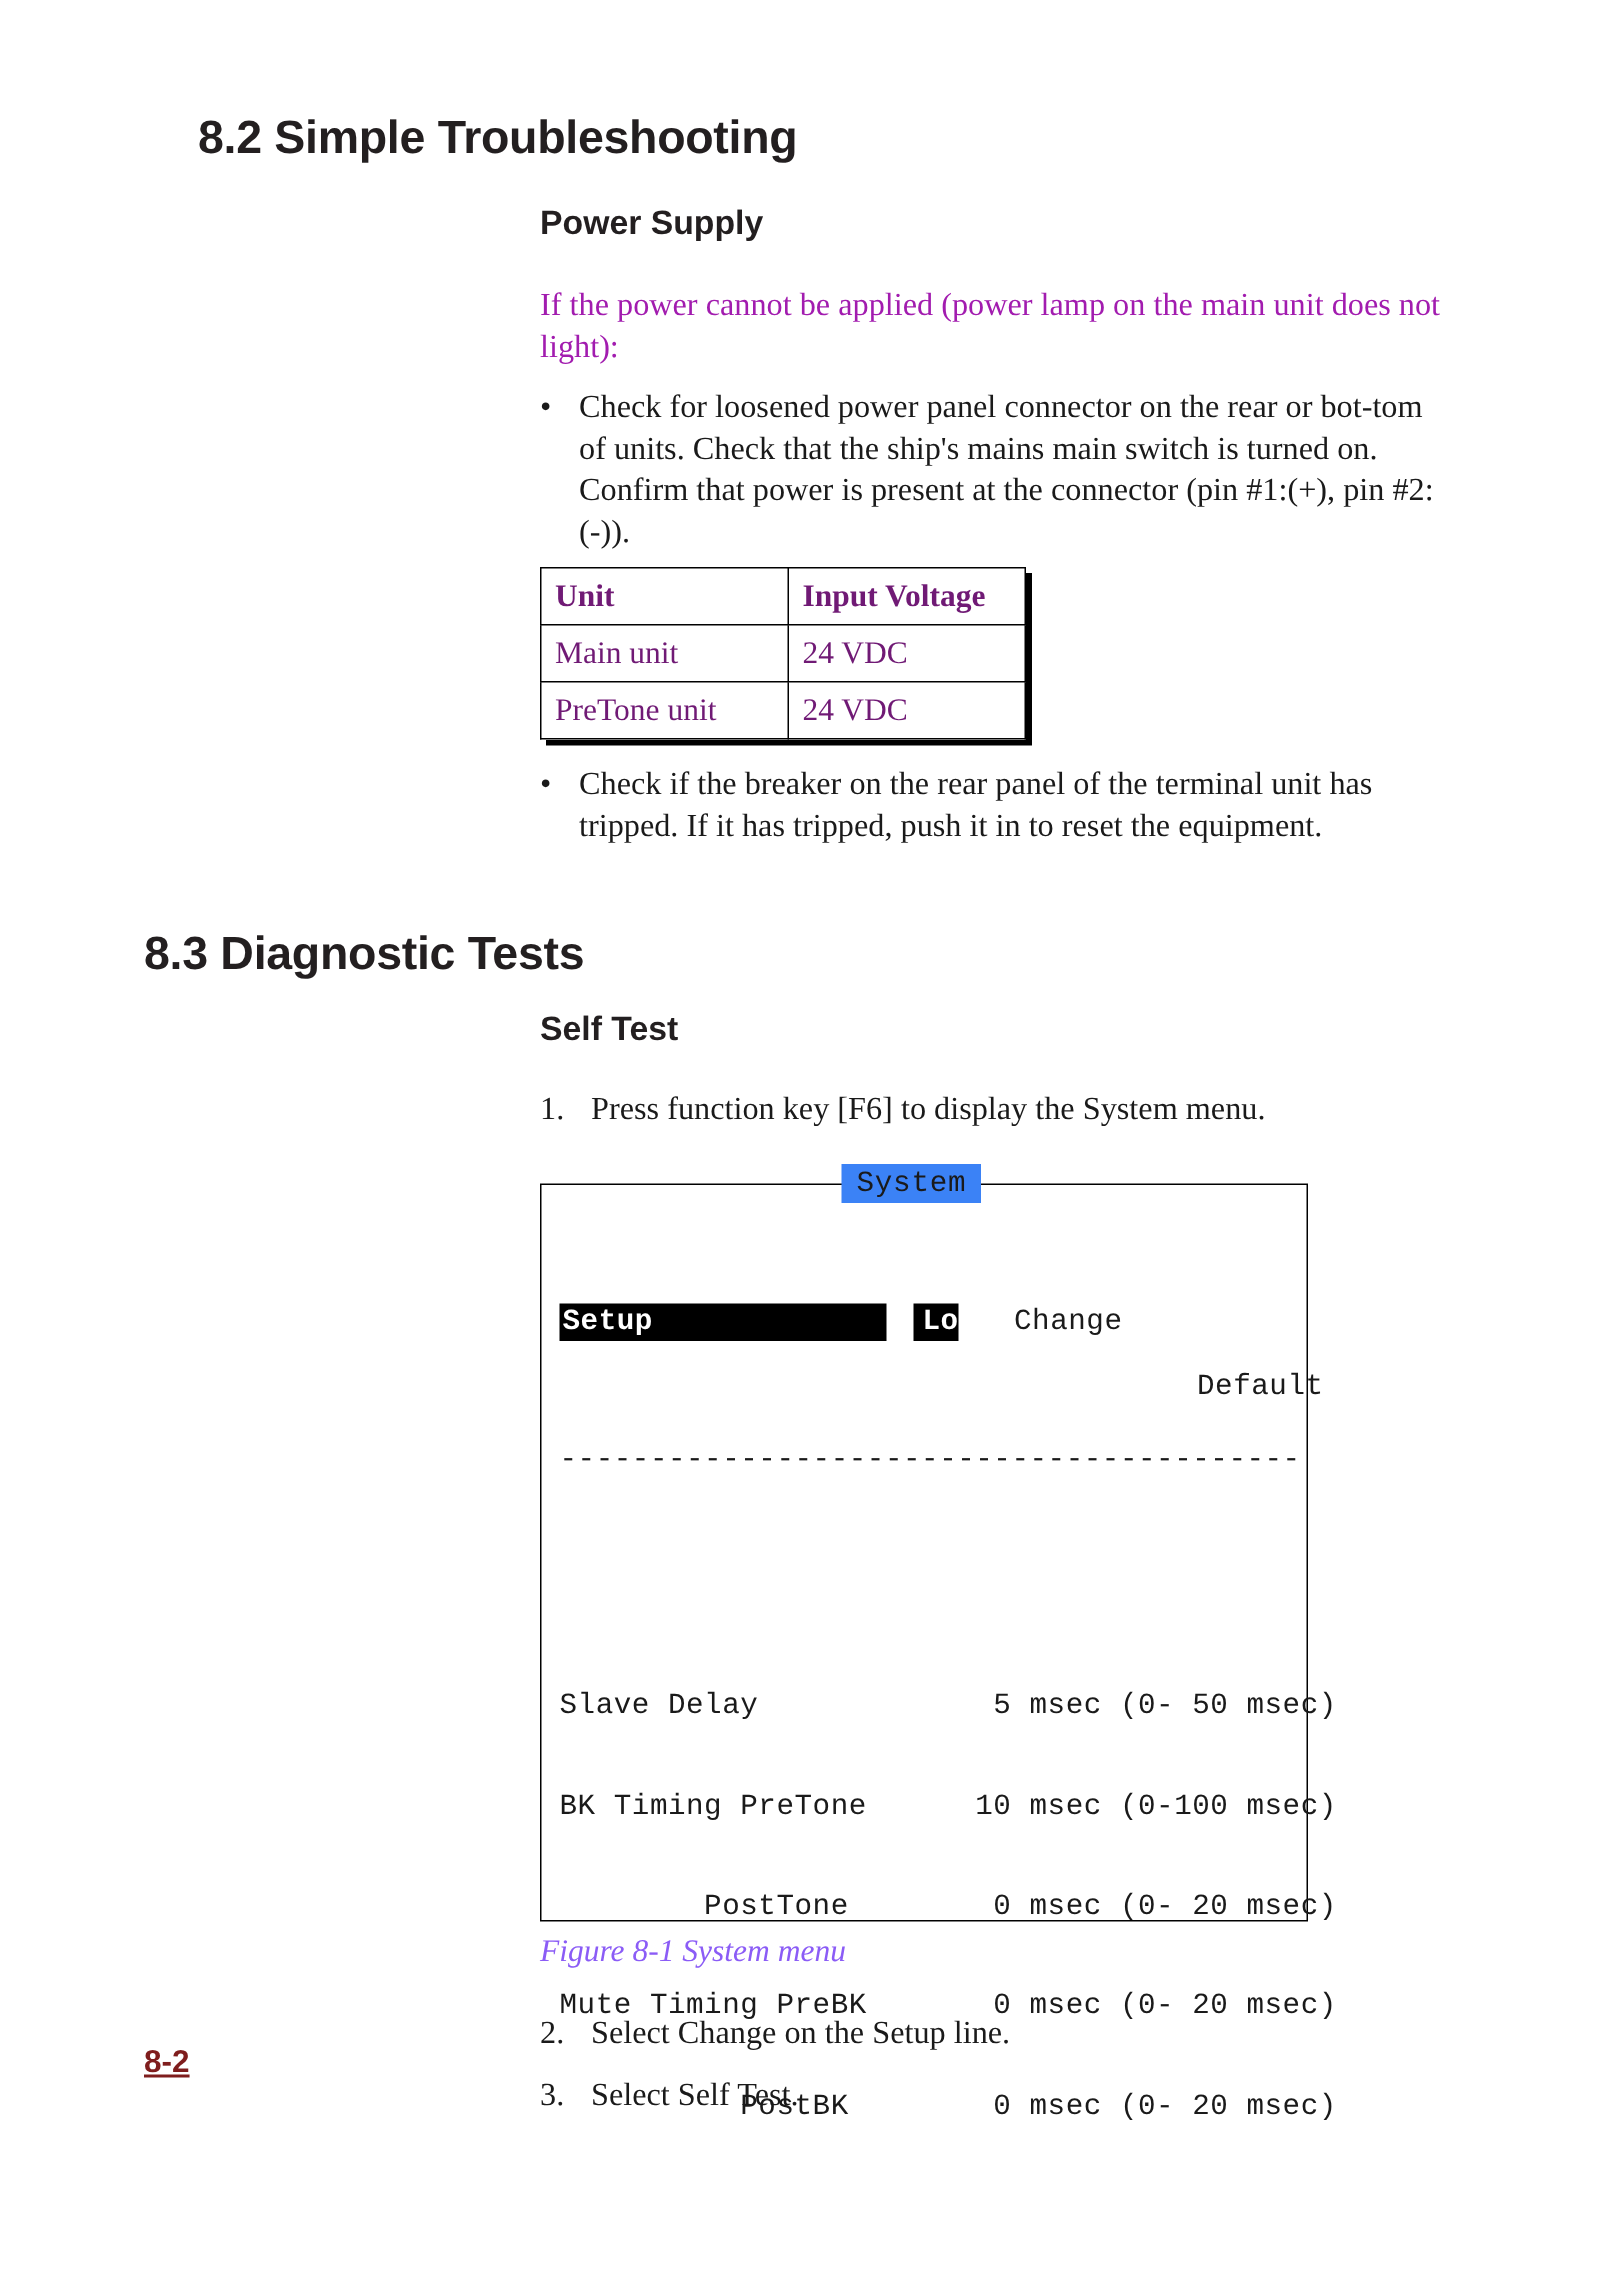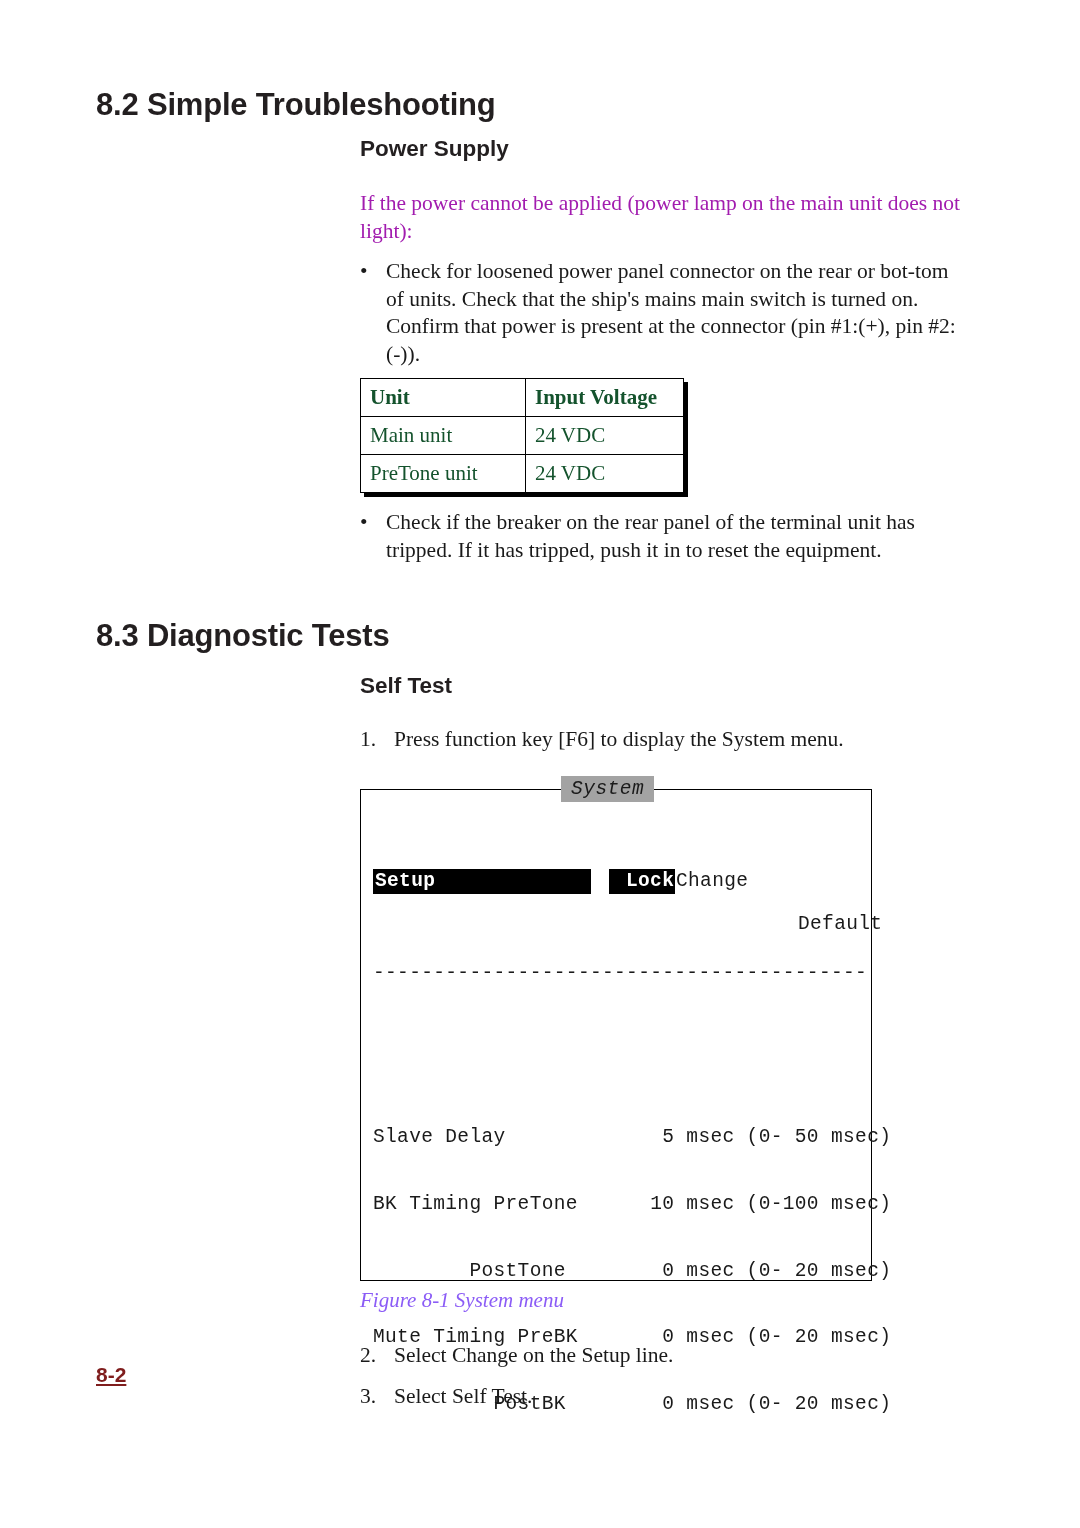--- a/index.html
+++ b/index.html
@@ -85,21 +85,21 @@
   
   .tbl-wrap {
     position: absolute;
     left: 360px;
     top: 378px;
   }
   table.spec {
     border-collapse: collapse;
     font-family: "Liberation Serif", serif;
     font-size: 21px;
-    color: #14532d;
+    color: #701a75;
     
     box-shadow: 4px 4px 0 0 #000000;
   }
   table.spec td, table.spec th {
     border: 1.6px solid #000000;
     padding: 5px 9px 6px 9px;
     text-align: left;
     font-weight: normal;
     vertical-align: middle;
     height: 26px;
@@ -121,28 +121,27 @@
     box-sizing: border-box;
     background: #ffffff;
   }
   
   .fig-legend {
     position: absolute;
     left: 200px;
     top: -14px;
     height: 26px;
     line-height: 26px;
-    background: #a3a3a3;
+    background: #3b82f6;
     padding: 0 10px;
     font-family: "Liberation Mono", monospace;
     font-size: 19.5px;
     letter-spacing: 0.5px;
     color: #1a1a1a;
     white-space: nowrap;
-    font-style: italic;
   }
 
   .term {
     position: absolute;
     left: 12px;
     top: 12px;
     right: 6px;
     font-family: "Liberation Mono", monospace;
     font-size: 19.5px;
     line-height: 22.2px;
@@ -168,22 +167,22 @@
   .mb-setup {
     position: absolute;
     left: 0px; top: 0px;
     width: 218px;
     padding-left: 2px;
     box-sizing: border-box;
   }
   .mb-lock {
     position: absolute;
     left: 236px; top: 0px;
-    width: 66px;
-    padding-left: 17px;
+    width: 30px;
+    padding-left: 6px;
     box-sizing: border-box;
   }
   .mb-change {
     position: absolute;
     left: 303px; top: 0px;
     line-height: 25px;
     white-space: pre;
   }
   .mb-default {
     position: absolute;
@@ -226,21 +225,21 @@
     font-size: 21px;
     color: #7f1d1d;
     text-decoration: underline;
   }
 </style>
 </head>
 <body>
 
 <div class="page">
 
-  <div class="h-section" style="top:87px;">8.2 Simple Troubleshooting</div>
+  <div class="h-section" style="top:74px;margin-left:36px;">8.2 Simple Troubleshooting</div>
 
   <div class="h-sub" style="top:136px;">Power Supply</div>
 
   <div class="para" style="left:360px; top:190px; width:605px;">If the power cannot be applied (power lamp on the main unit does not light):</div>
 
   <div class="bullet-row" style="left:360px; top:258px; width:605px;">
     <span class="bullet-mark">•</span>
     <span class="bullet-text">Check for loosened power panel connector on the rear or bot-tom of units. Check that the ship's mains main switch is turned on. Confirm that power is present at the connector (pin #1:(+), pin #2: (-)).</span>
   </div>
 

